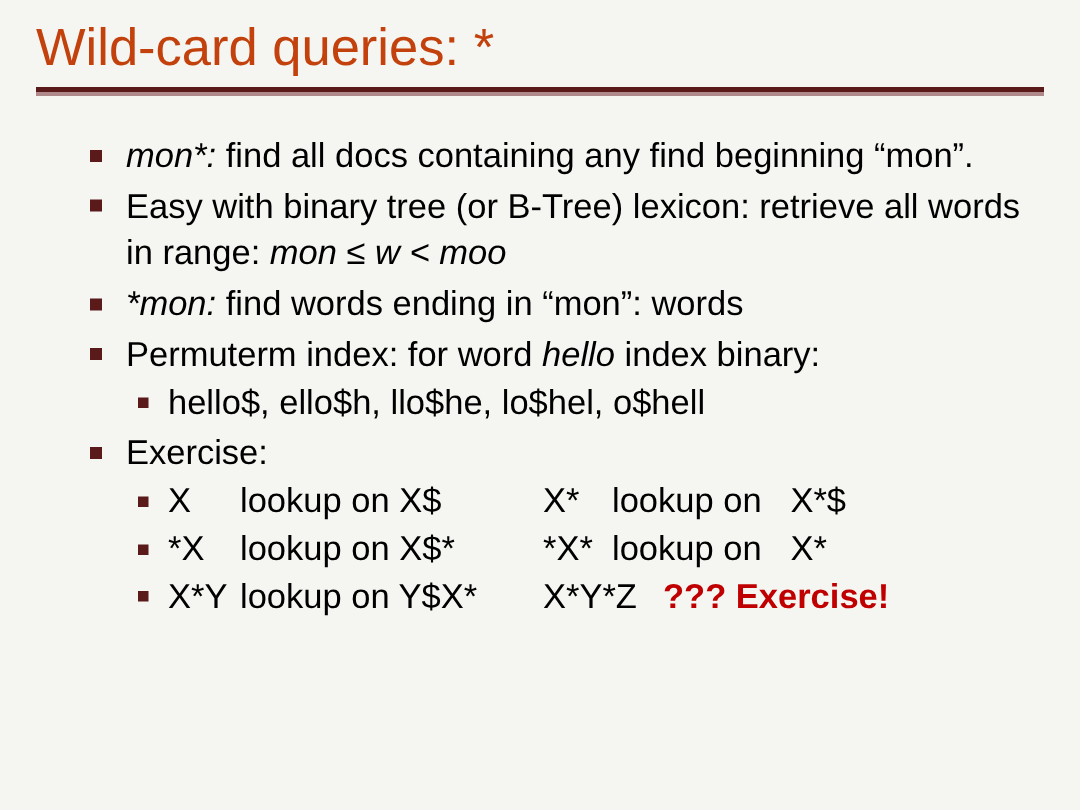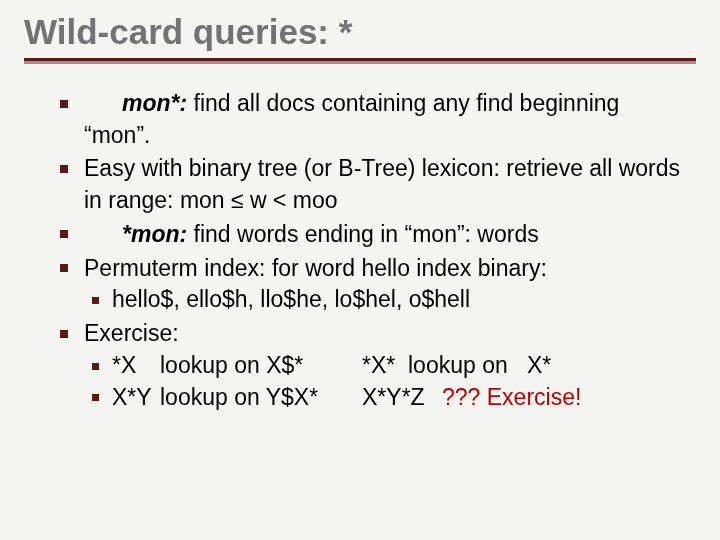--- a/index.html
+++ b/index.html
@@ -12,22 +12,22 @@
     overflow: hidden;
   }
   .slide {
     padding: 12px 24px 24px 24px;
   }
   .title-block {
     margin-bottom: 24px;
   }
   .title {
     font-size: 35px;
-    font-weight: 700;
-    color: #737373;
+    font-weight: 400;
+    color: #c2410c;
     padding-bottom: 6px;
   }
   .rule {
     height: 6px;
     width: 100%;
     background: linear-gradient(to bottom, #5a1a1a 0%, #5a1a1a 55%, #b08a8a 55%, #b08a8a 100%);
   }
   .content {
     padding: 0 8px 0 30px;
     font-size: 23px;
@@ -60,24 +60,24 @@
   }
   ul.subbullets > li::before {
     content: "";
     position: absolute;
     left: 8px;
     top: 0.55em;
     width: 7px;
     height: 7px;
     background: #5a1a1a;
   }
-  .bi { font-weight: 700; font-style: italic; margin-left: 38px; }
-  .it { }
+  .bi { font-weight: 400; font-style: italic; }
+  .it { font-style: italic; }
   .b  { font-weight: 400; }
-  .red { color: #c00000; }
+  .red { color: #c00000; font-weight: bold; }
   .row { display: flex; }
   .colA { width: 250px; flex: 0 0 auto; }
   .colB { flex: 1 1 auto; }
 </style>
 </head>
 <body>
 
 <div class="slide">
   <div class="title-block">
     <div class="title">Wild-card queries: *</div>
@@ -105,20 +105,30 @@
           <li>
             <span class="b">hello$, ello$h, llo$he, lo$hel, o$hell</span>
           </li>
         </ul>
       </li>
 
       <li>
         <span>Exercise:</span>
         <ul class="subbullets">
 
+          <li>
+            <div class="row">
+              <div class="colA">
+                <span class="b" style="display:inline-block;width:48px">X</span><span>lookup on </span><span class="b">X$</span>
+              </div>
+              <div class="colB">
+                <span class="b" style="display:inline-block;width:46px">X*</span><span>lookup on</span>&nbsp;&nbsp;&nbsp;<span class="b">X*$</span>
+              </div>
+            </div>
+          </li>
 
           <li>
             <div class="row">
               <div class="colA">
                 <span class="b" style="display:inline-block;width:48px">*X</span><span>lookup on </span><span class="b">X$*</span>
               </div>
               <div class="colB">
                 <span class="b" style="display:inline-block;width:46px">*X*</span><span>lookup on</span>&nbsp;&nbsp;&nbsp;<span class="b">X*</span>
               </div>
             </div>

